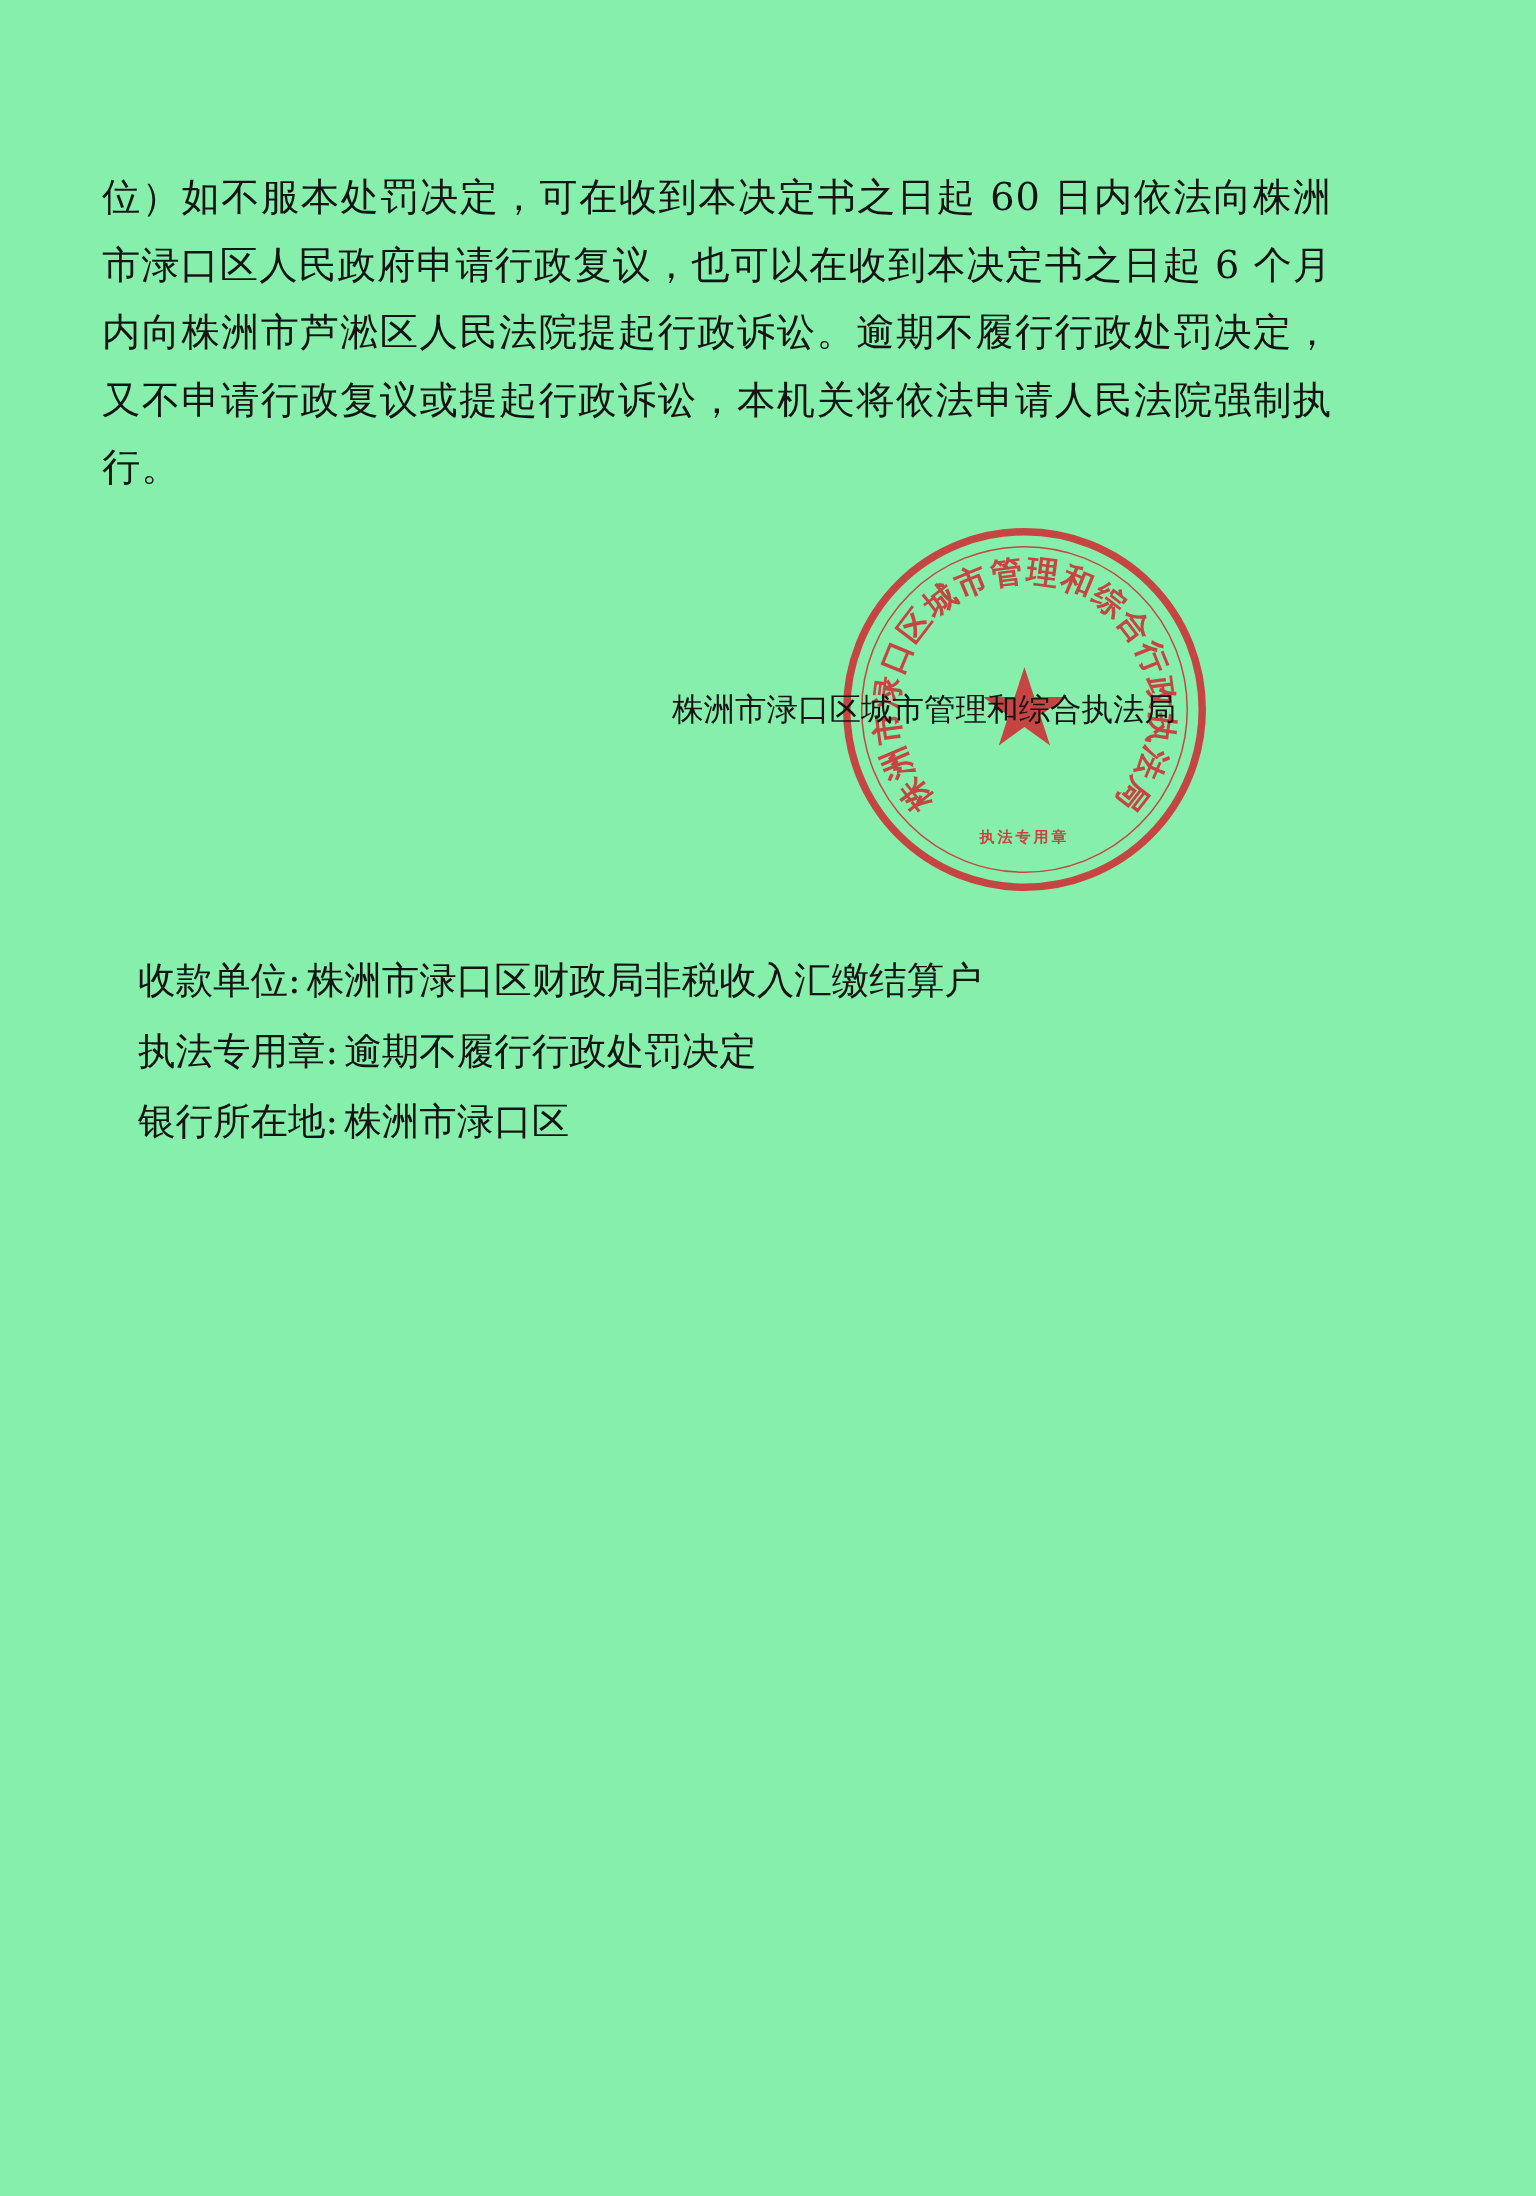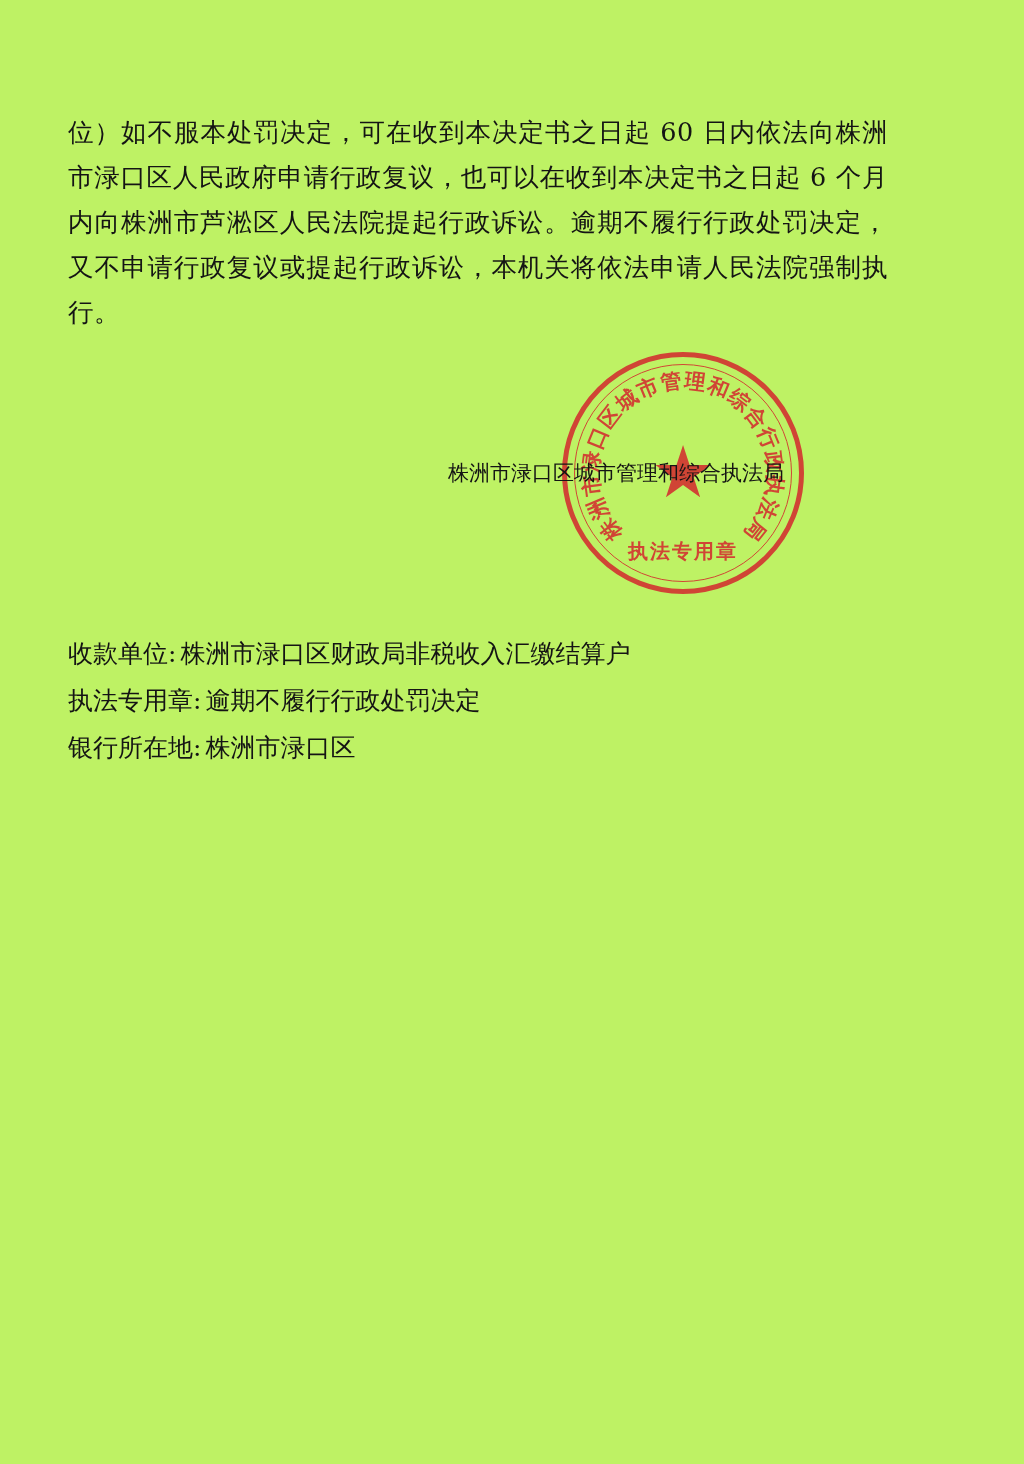--- a/index.html
+++ b/index.html
@@ -11,21 +11,21 @@
     width: 1024px;
     height: 1464px;
     position: relative;
     font-family: "DejaVu Serif", "Liberation Serif", serif;
     color: #1a1a1a;
     overflow: hidden;
   }
   .page {
     position: absolute;
     inset: 0;
-    background: #bef264;
+    background: #86efac;
   }
   .body-text {
     position: absolute;
     left: 68px;
     top: 110px;
     width: 820px;
     font-size: 25.5px;
     line-height: 45px;
     letter-spacing: 0.6px;
     text-align: justify;
@@ -95,36 +95,37 @@
     color: #d5202b;
     transform-origin: 0 0;
     white-space: nowrap;
   }
   .seal-bottom-text {
     position: absolute;
     left: 0;
     right: 0;
     bottom: 24px;
     text-align: center;
-    font-size: 20px;
+    font-size: 10px;
     letter-spacing: 2px;
     color: #d5202b;
     font-weight: bold;
   }
   .bank-block {
     position: absolute;
     left: 68px;
     top: 630px;
     width: 780px;
     font-size: 25px;
     line-height: 47px;
     color: #141414;
   }
   .bank-row {
     white-space: nowrap;
+    margin-left: 24px;
   }
   .bank-label {
     display: inline-block;
   }
   .bank-label.spaced {
     letter-spacing: 26px;
   }
   .bank-value {
     display: inline-block;
     padding-left: 4px;

